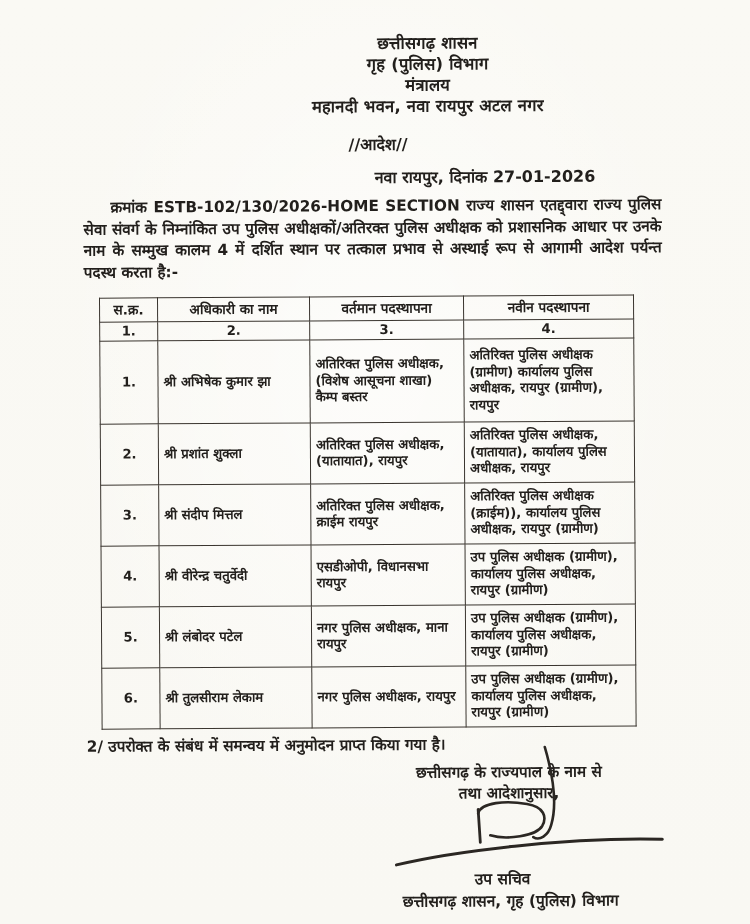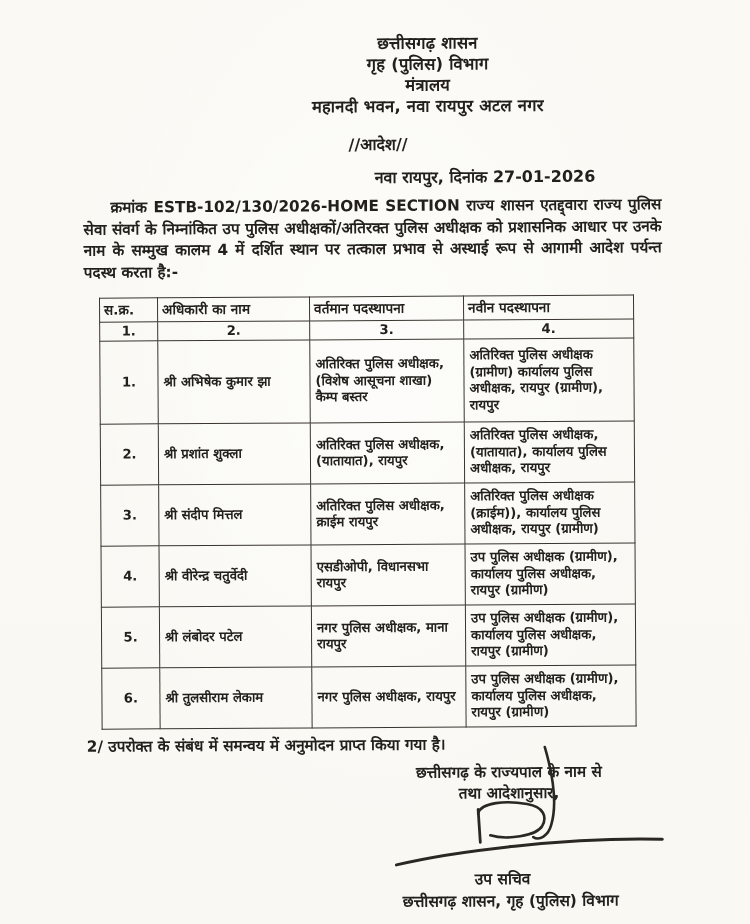--- a/index.html
+++ b/index.html
@@ -41,21 +41,21 @@
   .tbl{
     position:absolute; left:100px; top:296px; width:534px;
     border-collapse:collapse; table-layout:fixed;
   }
   .tbl td,.tbl th{
     border:1.4px solid #3a352f;
     font-weight:700; font-size:13.2px; line-height:16.5px;
     padding:2px 5px; vertical-align:middle;
     overflow:hidden;
   }
-  .tbl th{ text-align:left; font-size:13.6px; padding:3px 4px;}
+  .tbl th{ text-align:center; font-size:13.6px; padding:3px 4px;}
   .tbl .num-row td{ text-align:center; padding:1px 4px;}
   .col-sn{width:58px;} .col-name{width:152px;} .col-cur{width:154px;} .col-new{width:170px;}
   .cell-sn{ text-align:center;}
   .cell-new{ vertical-align:middle;}
   .tbl tr.data-row td{ height:56px; }
   .tbl tr.data-row.tall td{ height:78px; }
   .note{
     position:absolute; left:85px; top:734px; width:580px;
     font-weight:700; font-size:15.3px;
   }

